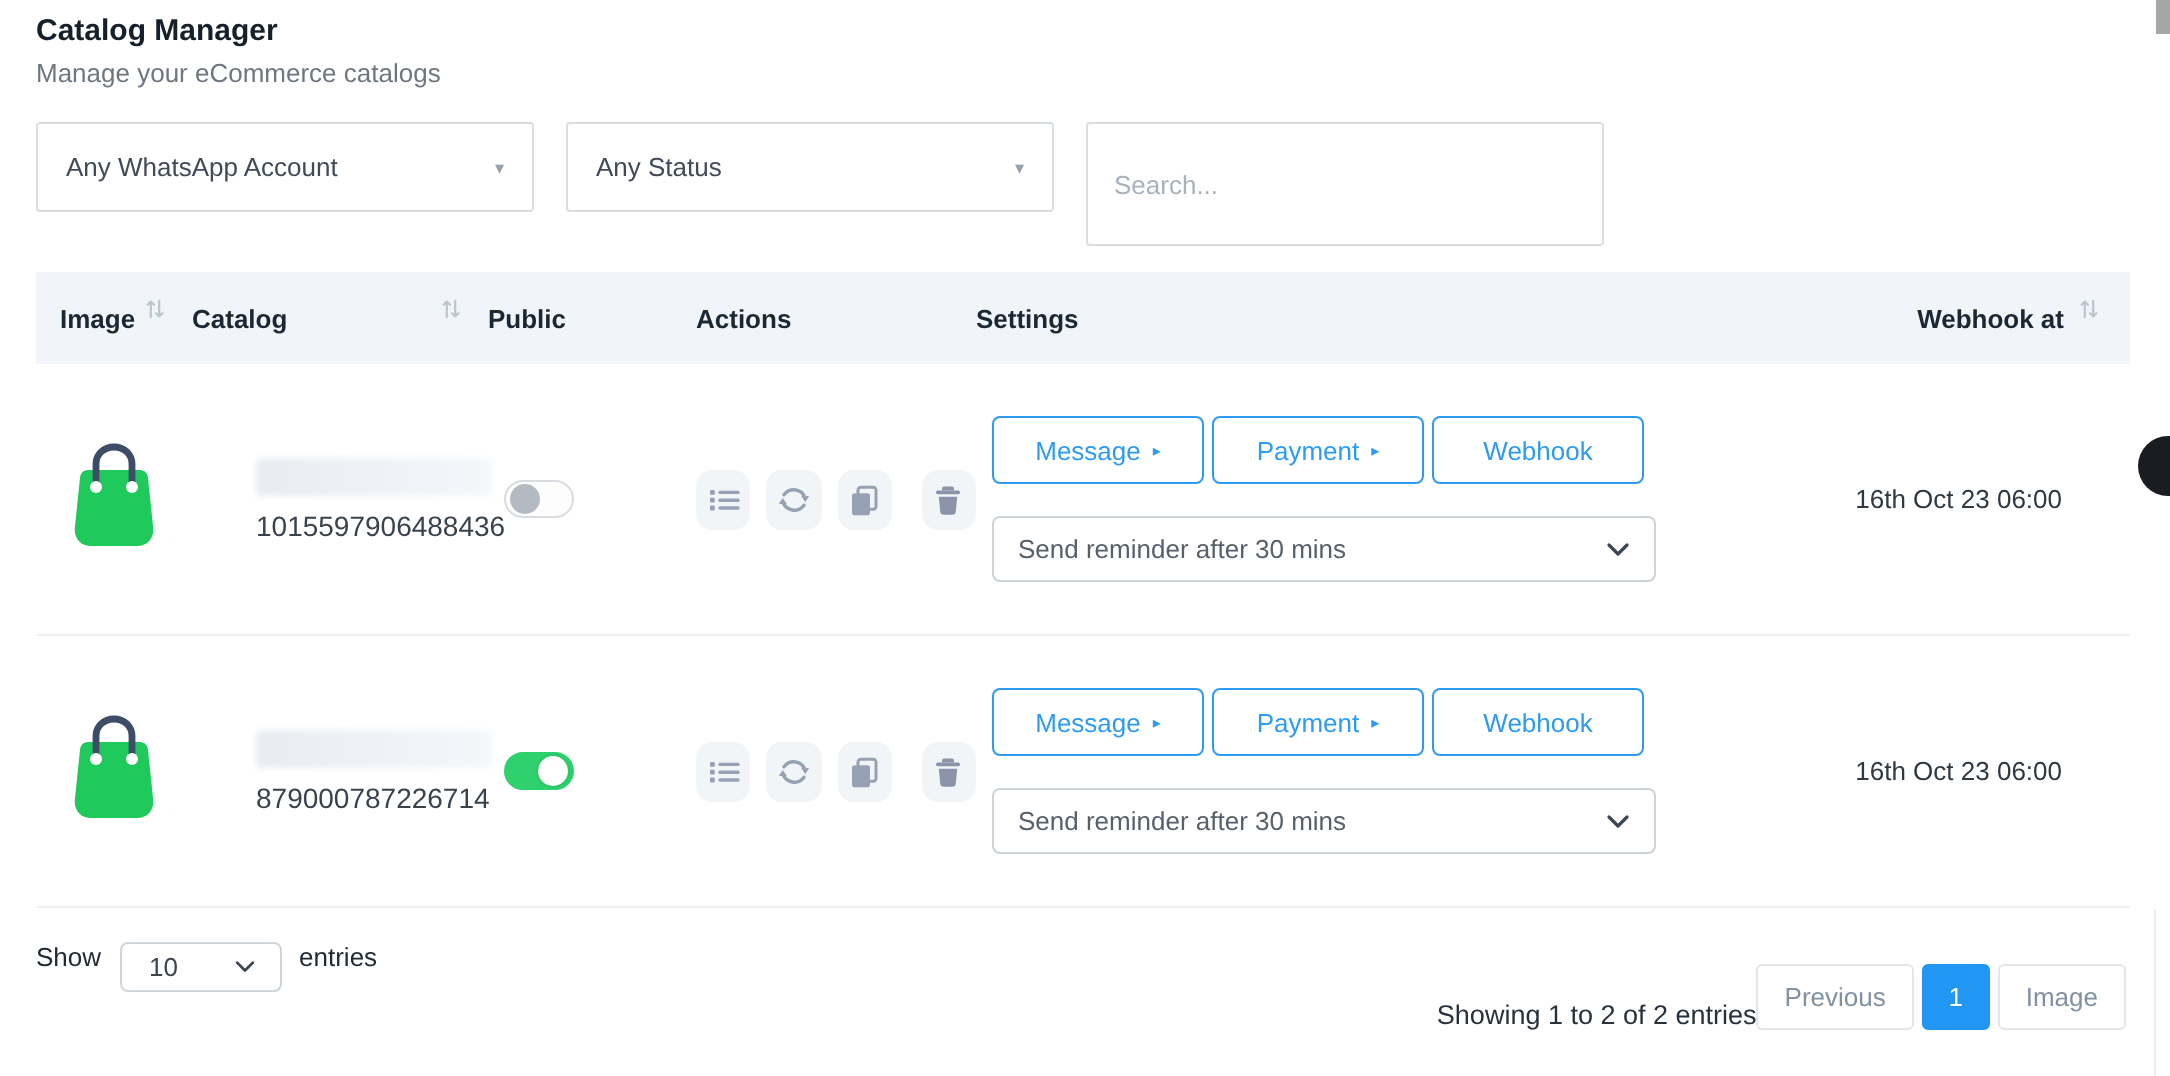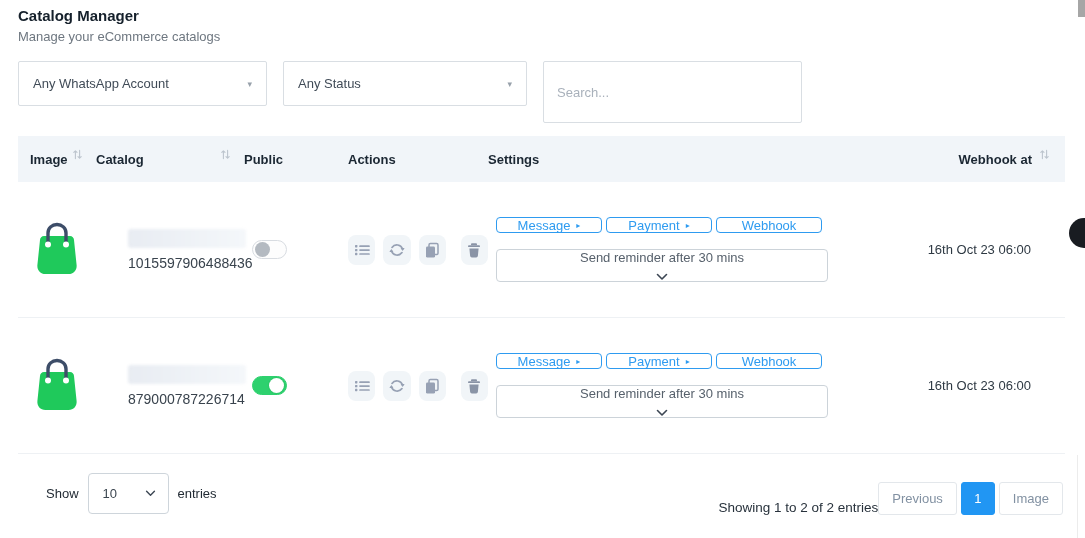--- a/index.html
+++ b/index.html
@@ -61,37 +61,37 @@
   .actions { display:flex; gap:8px; }
   .icon-btn {
     width:30px; height:30px; border-radius:8px; background:#f1f5f8;
     border:none; padding:0; display:flex; align-items:center; justify-content:center; cursor:pointer;
   }
   .icon-btn.delete { margin-left:7px; }
 
   .settings-cell { padding-left:8px; }
   .btn-row { display:flex; gap:4px; }
   .btn-outline {
-    width:106px; height:16px; border:1px solid #2e9bf0; color:#2e9bf0; background:#fff;
+    width:106px; height:34px; border:1px solid #2e9bf0; color:#2e9bf0; background:#fff;
     border-radius:4px; font-size:13px; display:flex; align-items:center; justify-content:center;
     gap:6px; cursor:pointer; font-family:inherit;
   }
   .caret-right-glyph { font-size:8px; line-height:1; margin-top:1px; }
   .reminder-select {
     margin-top:16px; width:332px; height:33px; border:1px solid #ccd3d9; border-radius:4px;
     display:flex; align-items:center; justify-content:space-between; padding:0 12px;
-    font-size:13px; color:#57616c; background:#fff; cursor:pointer;flex-direction:column;
+    font-size:13px; color:#57616c; background:#fff; cursor:pointer;
   }
 
   .cell-updated { font-size:13px; color:#2e3943; text-align:right; padding-right:22px; }
 
   .tfooter { display:flex; justify-content:space-between; margin-top:14px; width:1047px; }
-  .pagesize-group { display:flex; align-items:center; gap:9px; font-size:13px; color:#222b34; margin-top:3px;margin-left:28px; }
+  .pagesize-group { display:flex; gap:9px; font-size:13px; color:#222b34; margin-top:3px; }
   .pagesize-select {
-    width:81px; height:41px; border:1px solid #ced5db; border-radius:4px;
+    width:81px; height:25px; border:1px solid #ced5db; border-radius:4px;
     display:flex; align-items:center; justify-content:space-between;
     padding:0 12px 0 14px; font-size:13px; color:#3c4650; background:#fff; cursor:pointer;
   }
   .footer-right { display:flex; flex-direction:row; align-items:flex-end; padding-right:2px; }
   .showing-text { font-size:13.5px; color:#28323c; }
   .pagination { display:flex; gap:4px; margin-top:14px; }
   .page-btn {
     height:33px; border:1px solid #e3e7eb; background:#fff; color:#8291a2;
     font-size:13px; border-radius:3px; padding:0 13px; display:flex; align-items:center;
     cursor:pointer; font-family:inherit;

